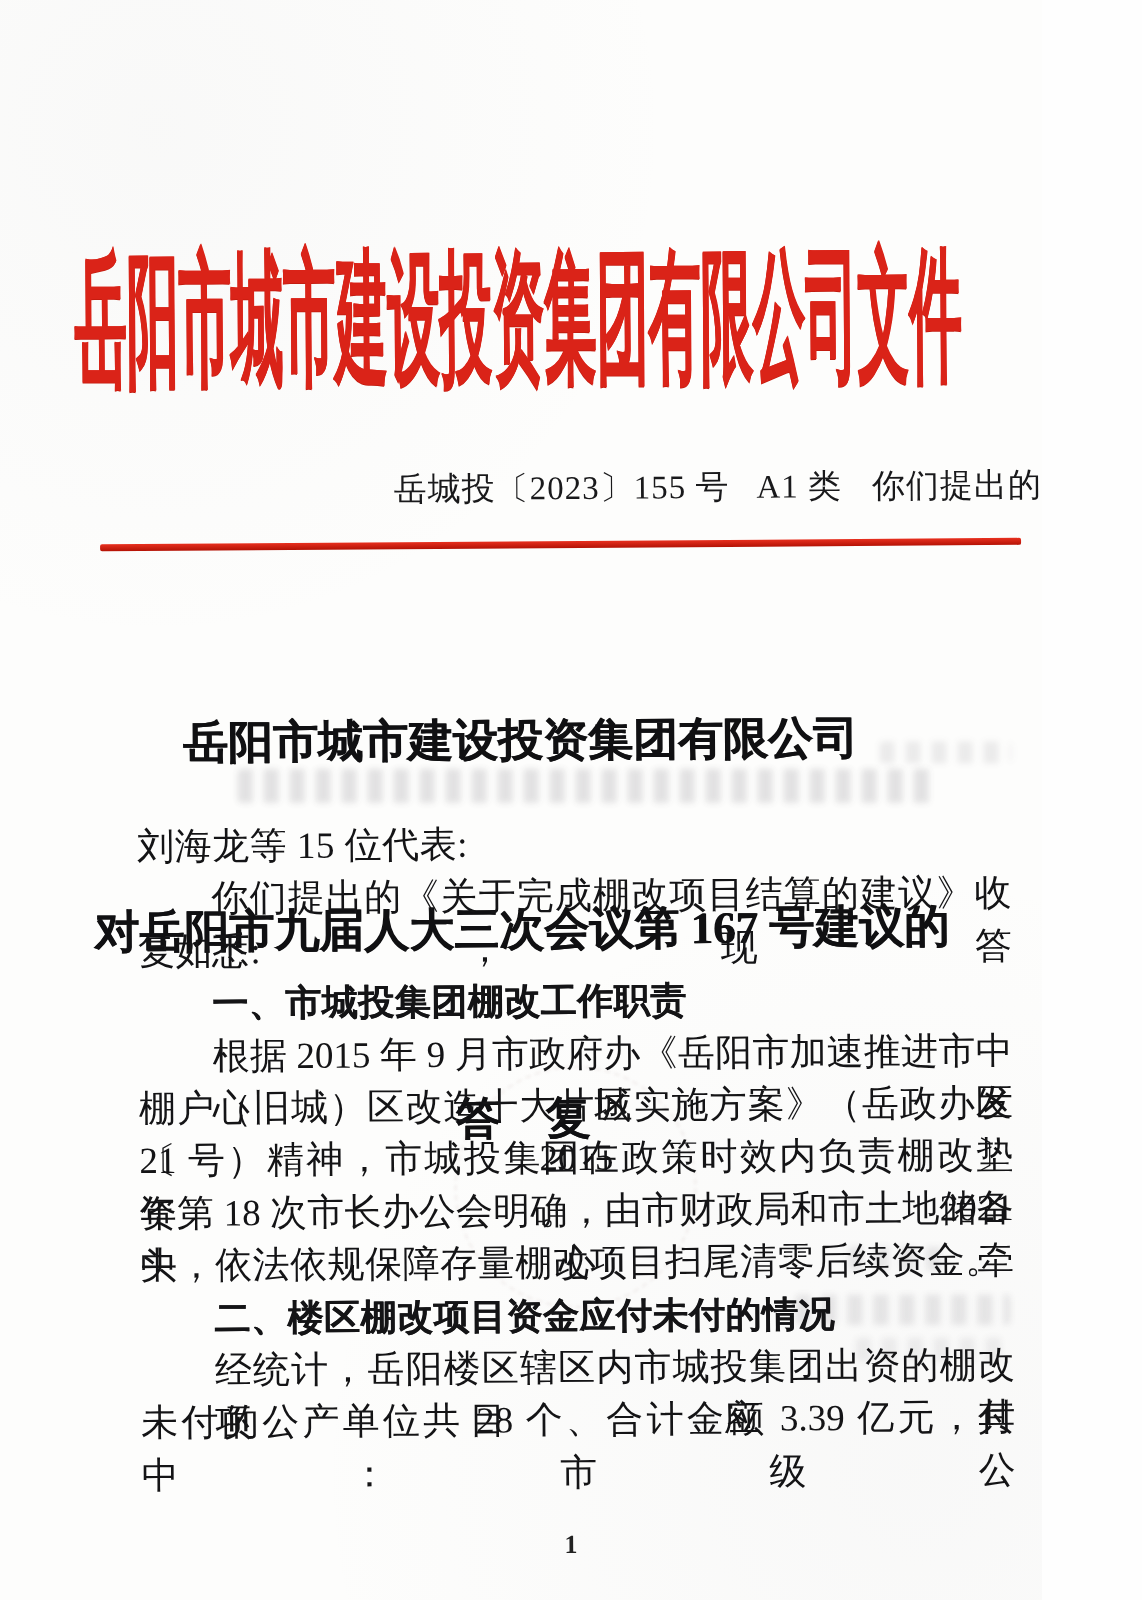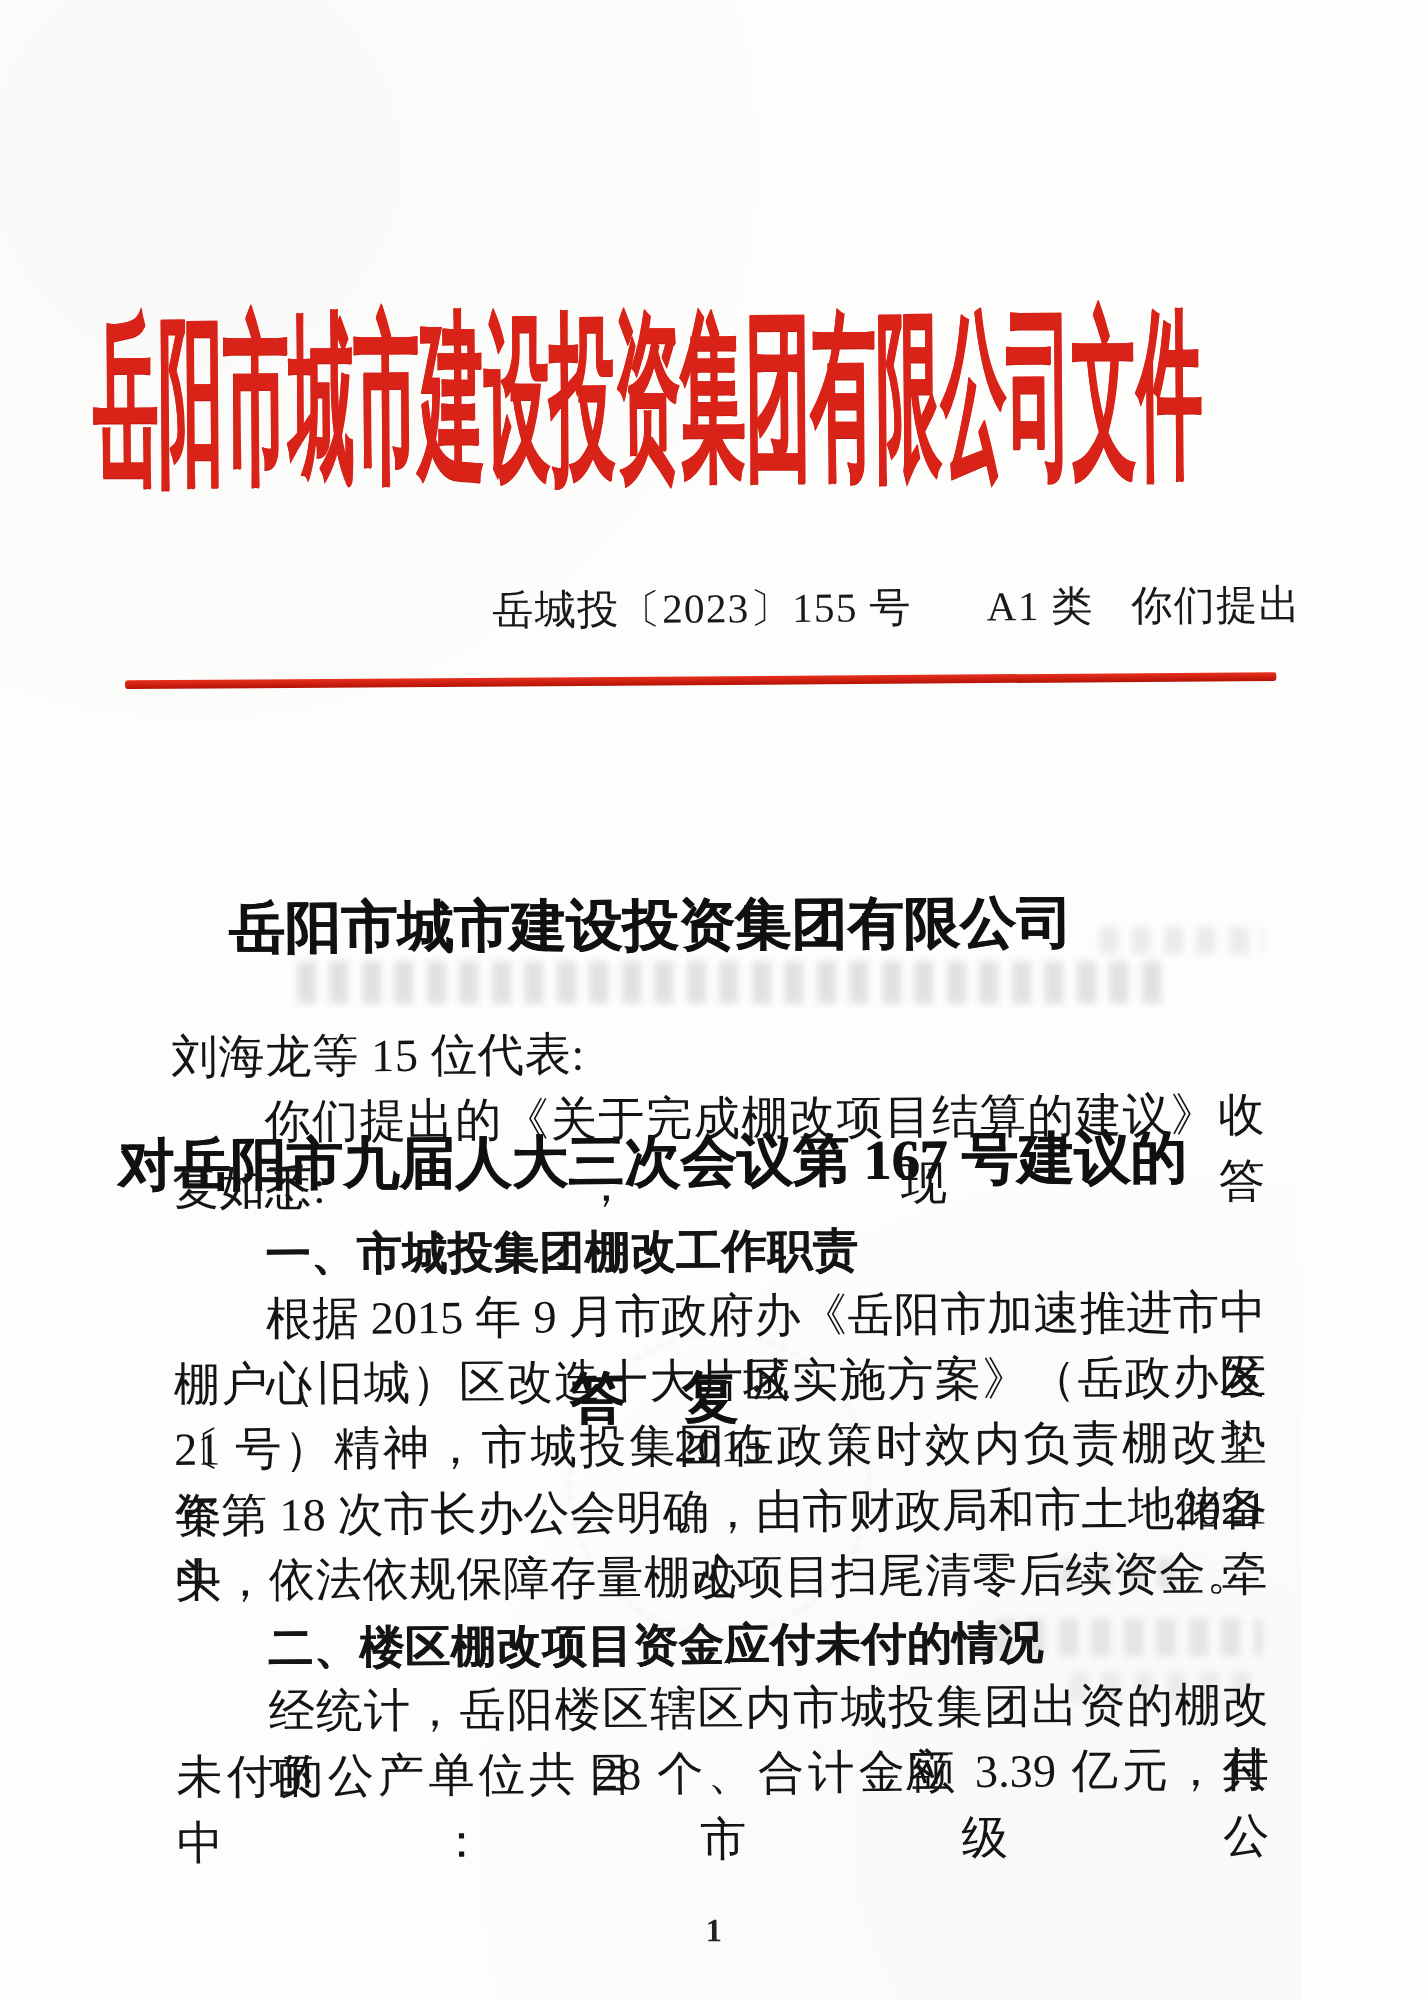--- a/index.html
+++ b/index.html
@@ -40,21 +40,21 @@
     transform:scale(0.365,1.02);
     transform-origin:center top;
   }
 
   
   .doc-line{
     position:absolute;top:468px;left:396px;
     font-size:33px;line-height:40px;color:#19191b;
     white-space:pre;letter-spacing:1px;
   }
-  .doc-line .cls{margin-left:60px;}
+  .doc-line .cls{margin-left:27px;}
   .doc-line .open{margin-left:30px;}
 
   
   .red-rule{
     position:absolute;top:541px;left:102px;width:921px;height:7px;
     background:linear-gradient(#e8301f,#b41205);
     border-radius:2px;
   }
 
   

